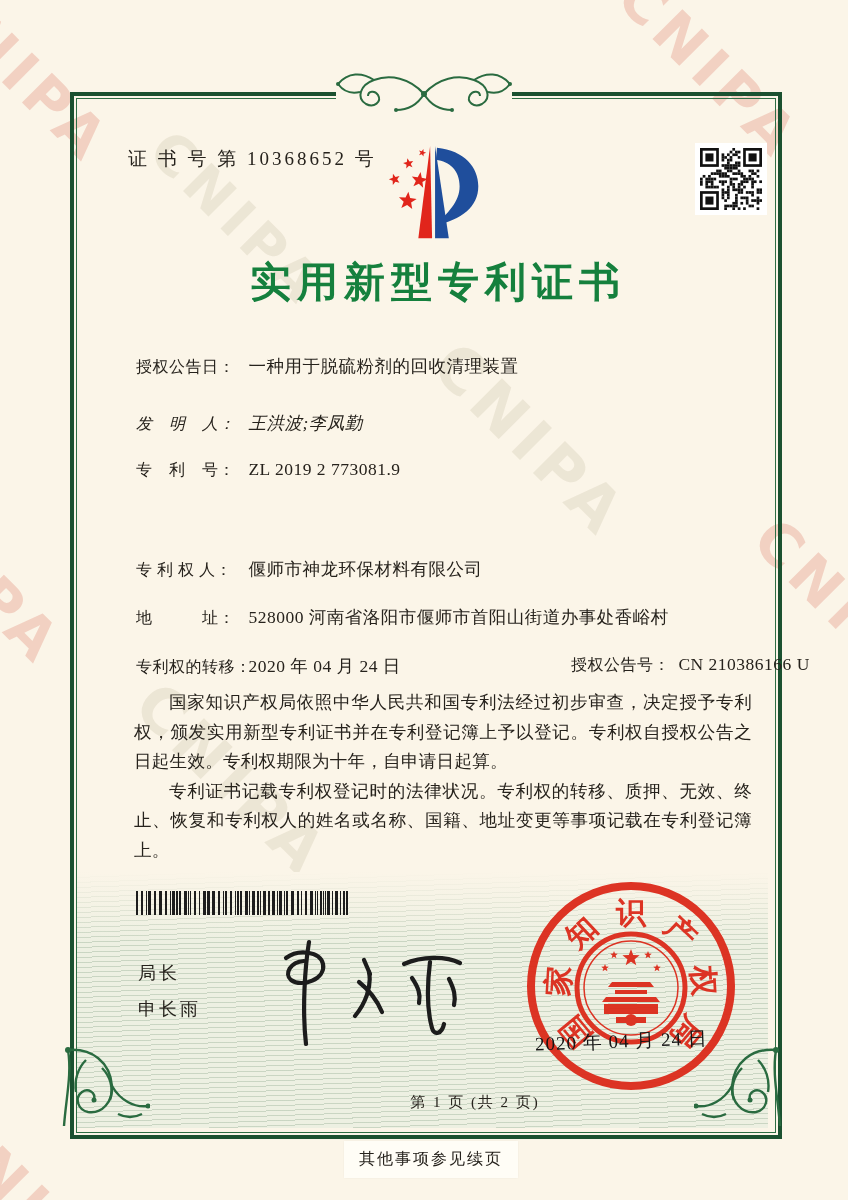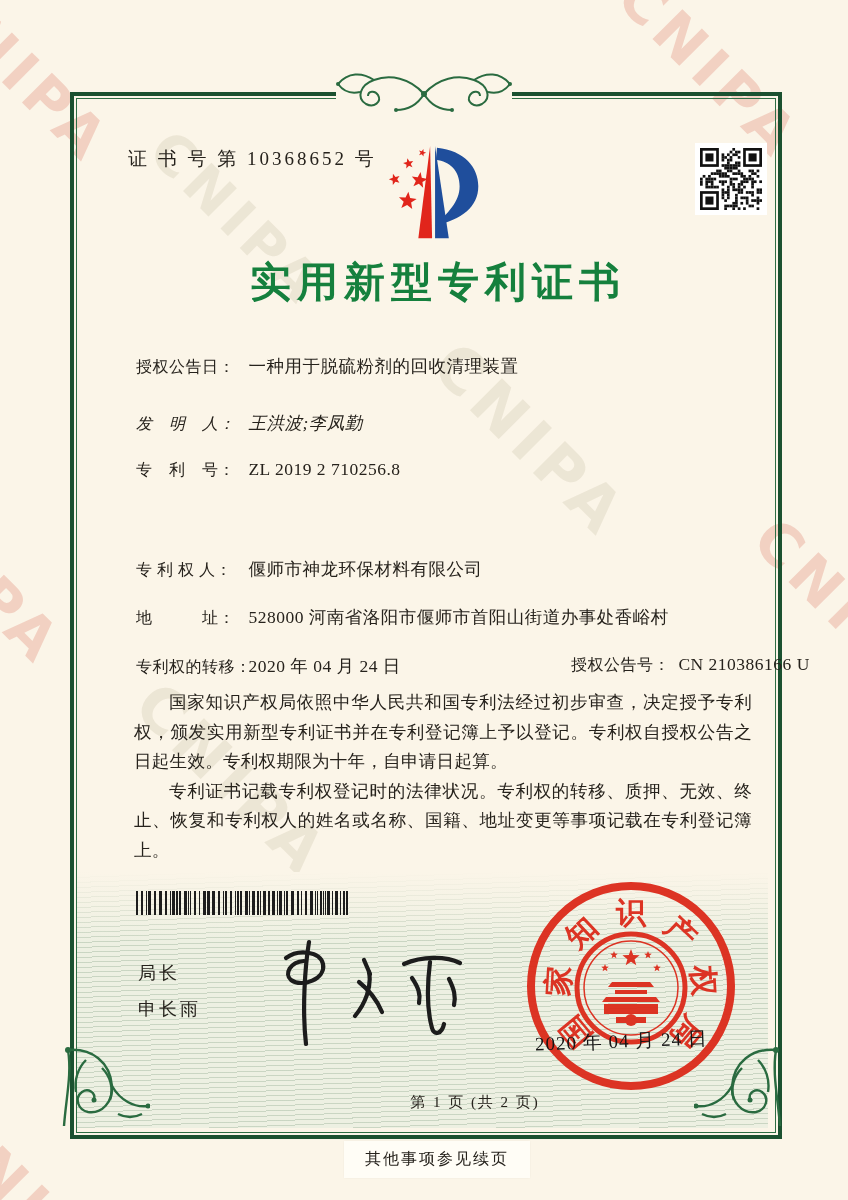--- a/index.html
+++ b/index.html
@@ -32,21 +32,21 @@
          font-size:41px;font-weight:700;letter-spacing:6px;color:#15803d;}
   .row{position:absolute;left:120px;width:640px;font-size:17.5px;white-space:nowrap;}
   .row .lbl{display:inline-block;width:108px;font-size:16px;letter-spacing:0.5px;vertical-align:baseline;}
   .row .val{letter-spacing:0.5px;}
   .grant2{position:absolute;left:435px;top:0;}
   .paras{position:absolute;left:118px;top:688px;width:618px;font-size:17.5px;line-height:29.5px;
          text-align:justify;letter-spacing:0.3px;}
   .paras p{margin:0;text-indent:2em;}
   .officer{position:absolute;left:122px;font-size:18px;letter-spacing:3px;}
   .pagenum{position:absolute;left:70px;top:1093px;width:704px;text-align:center;font-size:15px;letter-spacing:2px;padding-left:37px;}
-  .note-box{position:absolute;left:328px;top:1141px;background:#fffdf6;padding:8px 21px;
+  .note-box{position:absolute;left:328px;top:1141px;background:#fffdf6;padding:8px 15px;
             font-size:16px;letter-spacing:2px;box-shadow:0 0 2px rgba(0,0,0,0.05);}
   .seal-date{position:absolute;left:519px;top:1028px;width:200px;font-size:19px;color:#151515;
              letter-spacing:1px;transform:rotate(-2deg);z-index:5;white-space:nowrap;}
   .qr-pad{position:absolute;left:679px;top:143px;width:72px;height:72px;background:#fff;z-index:4;}
 </style>
 </head>
 <body>
 
 <div class="page">
 
@@ -304,21 +304,21 @@
     <div class="row" style="top:354px;">
       <span class="lbl">授权公告日：</span>
       <span class="val">一种用于脱硫粉剂的回收清理装置</span>
     </div>
     <div class="row" style="top:411px;font-style:italic;">
       <span class="lbl">发　明　人：</span>
       <span class="val">王洪波;李凤勤</span>
     </div>
     <div class="row" style="top:459px;">
       <span class="lbl">专　利　号：</span>
-      <span class="val">ZL 2019 2 710256.8</span>
+      <span class="val">ZL 2019 2 773081.9</span>
     </div>
     <div class="row" style="top:557px;">
       <span class="lbl">专 利 权 人：</span>
       <span class="val">偃师市神龙环保材料有限公司</span>
     </div>
     <div class="row" style="top:605px;">
       <span class="lbl">地　　　址：</span>
       <span class="val">528000 河南省洛阳市偃师市首阳山街道办事处香峪村</span>
     </div>
     <div class="row" style="top:654px;">

